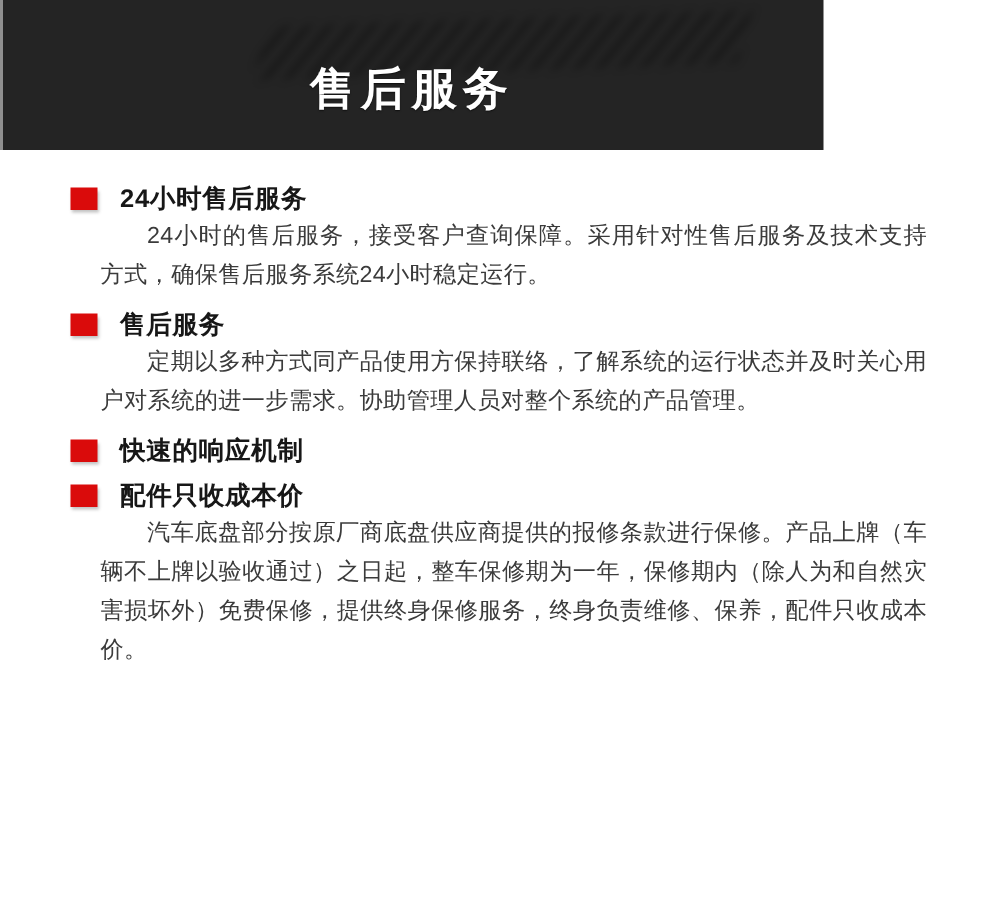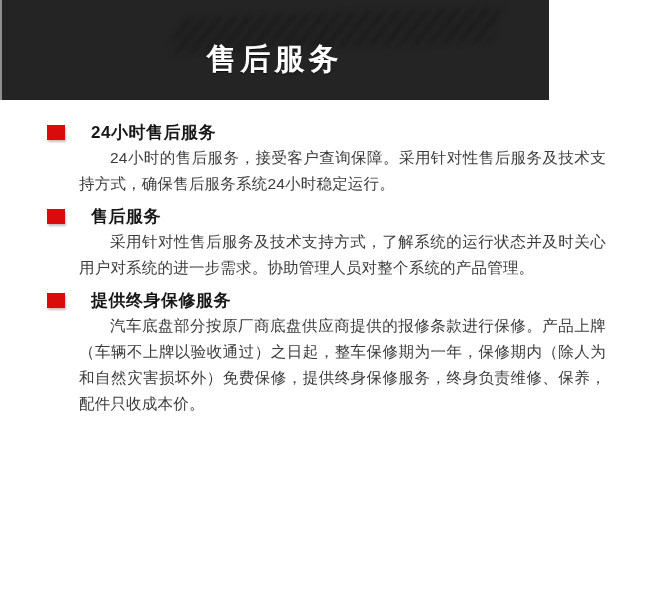--- a/index.html
+++ b/index.html
@@ -59,28 +59,28 @@
     height: 22px;
   }
   .bullet {
     width: 18px;
     height: 15px;
     flex: none;
     background: var(--accent, #da0b0b);
     box-shadow: 1px 2px 2px rgba(120,120,120,0.45);
   }
   .section-title {
-    margin: 16px;
+    margin: 5px;
     font-size: 17px;
     font-weight: bold;
     color: #171717;
     letter-spacing: 0.5px;
   }
   .para {
-    margin: 2px 16px;
+    margin: 2px 4px;
     padding-left: 16px;
     font-size: 15.5px;
     line-height: 26px;
     color: #3b3b3b;
     text-align: justify;
     text-indent: 2em;
     letter-spacing: 0.2px;
   }
 </style>
 </head>
@@ -98,26 +98,30 @@
       <h2 class="section-title">24小时售后服务</h2>
     </div>
   <p class="para">24小时的售后服务，接受客户查询保障。采用针对性售后服务及技术支持方式，确保售后服务系统24小时稳定运行。</p>
     </section>
 
   <section class="section">
     <div class="section-head">
       <span class="bullet"></span>
       <h2 class="section-title">售后服务</h2>
     </div>
-  <p class="para">采用针对性售后服务及技术支持方式，了解系统的运行状态并及时关心用户对系统的进一步需求。协助管理人员对整个系统的产品管理。</p>
-    </section>
-
-  <section class="section">
+  <p class="para">定期以多种方式同产品使用方保持联络，了解系统的运行状态并及时关心用户对系统的进一步需求。协助管理人员对整个系统的产品管理。</p>
     </section>
 
   <section class="section">
     <div class="section-head">
       <span class="bullet"></span>
-      <h2 class="section-title">提供终身保修服务</h2>
+      <h2 class="section-title">快速的响应机制</h2>
+    </div>
+    </section>
+
+  <section class="section">
+    <div class="section-head">
+      <span class="bullet"></span>
+      <h2 class="section-title">配件只收成本价</h2>
     </div>
   <p class="para">汽车底盘部分按原厂商底盘供应商提供的报修条款进行保修。产品上牌（车辆不上牌以验收通过）之日起，整车保修期为一年，保修期内（除人为和自然灾害损坏外）免费保修，提供终身保修服务，终身负责维修、保养，配件只收成本价。</p>
     </section>
 </main>
 
 </body></html>

